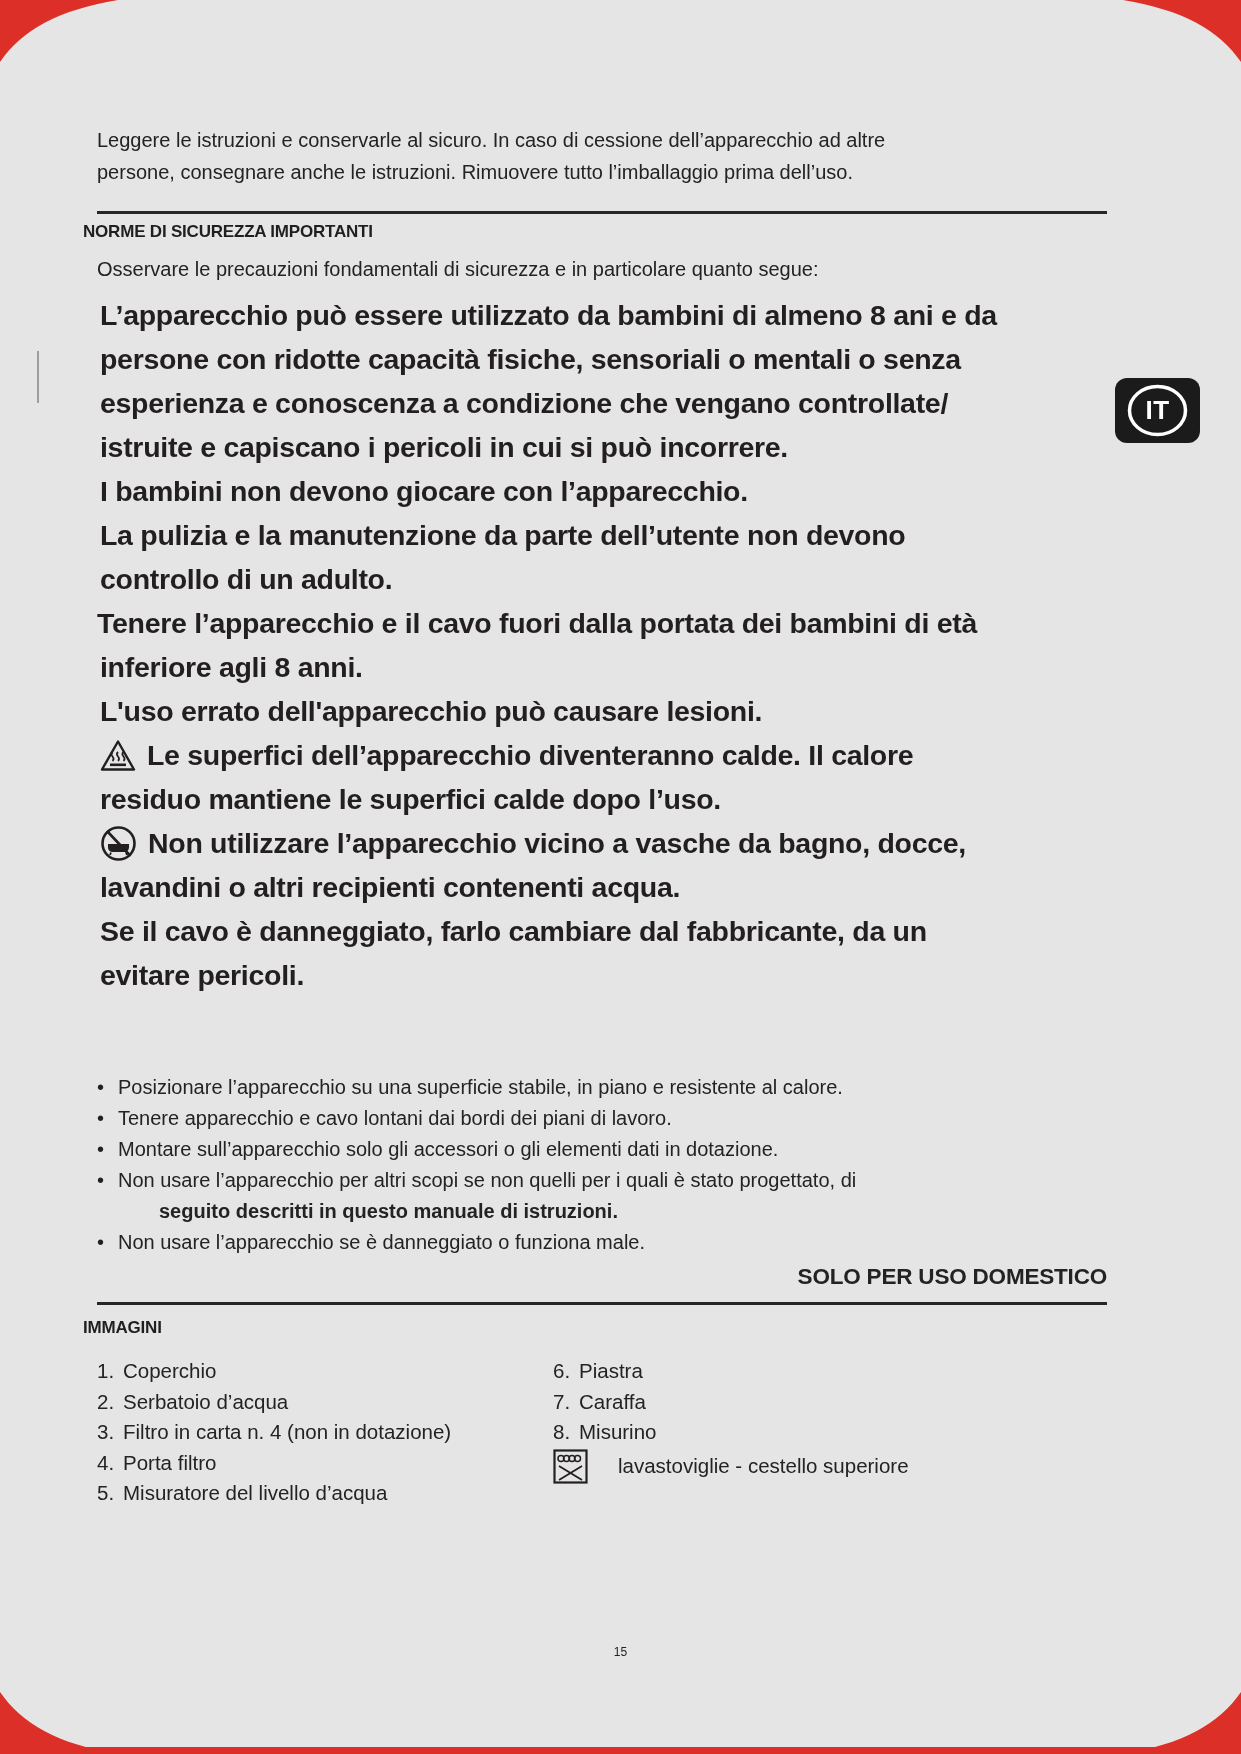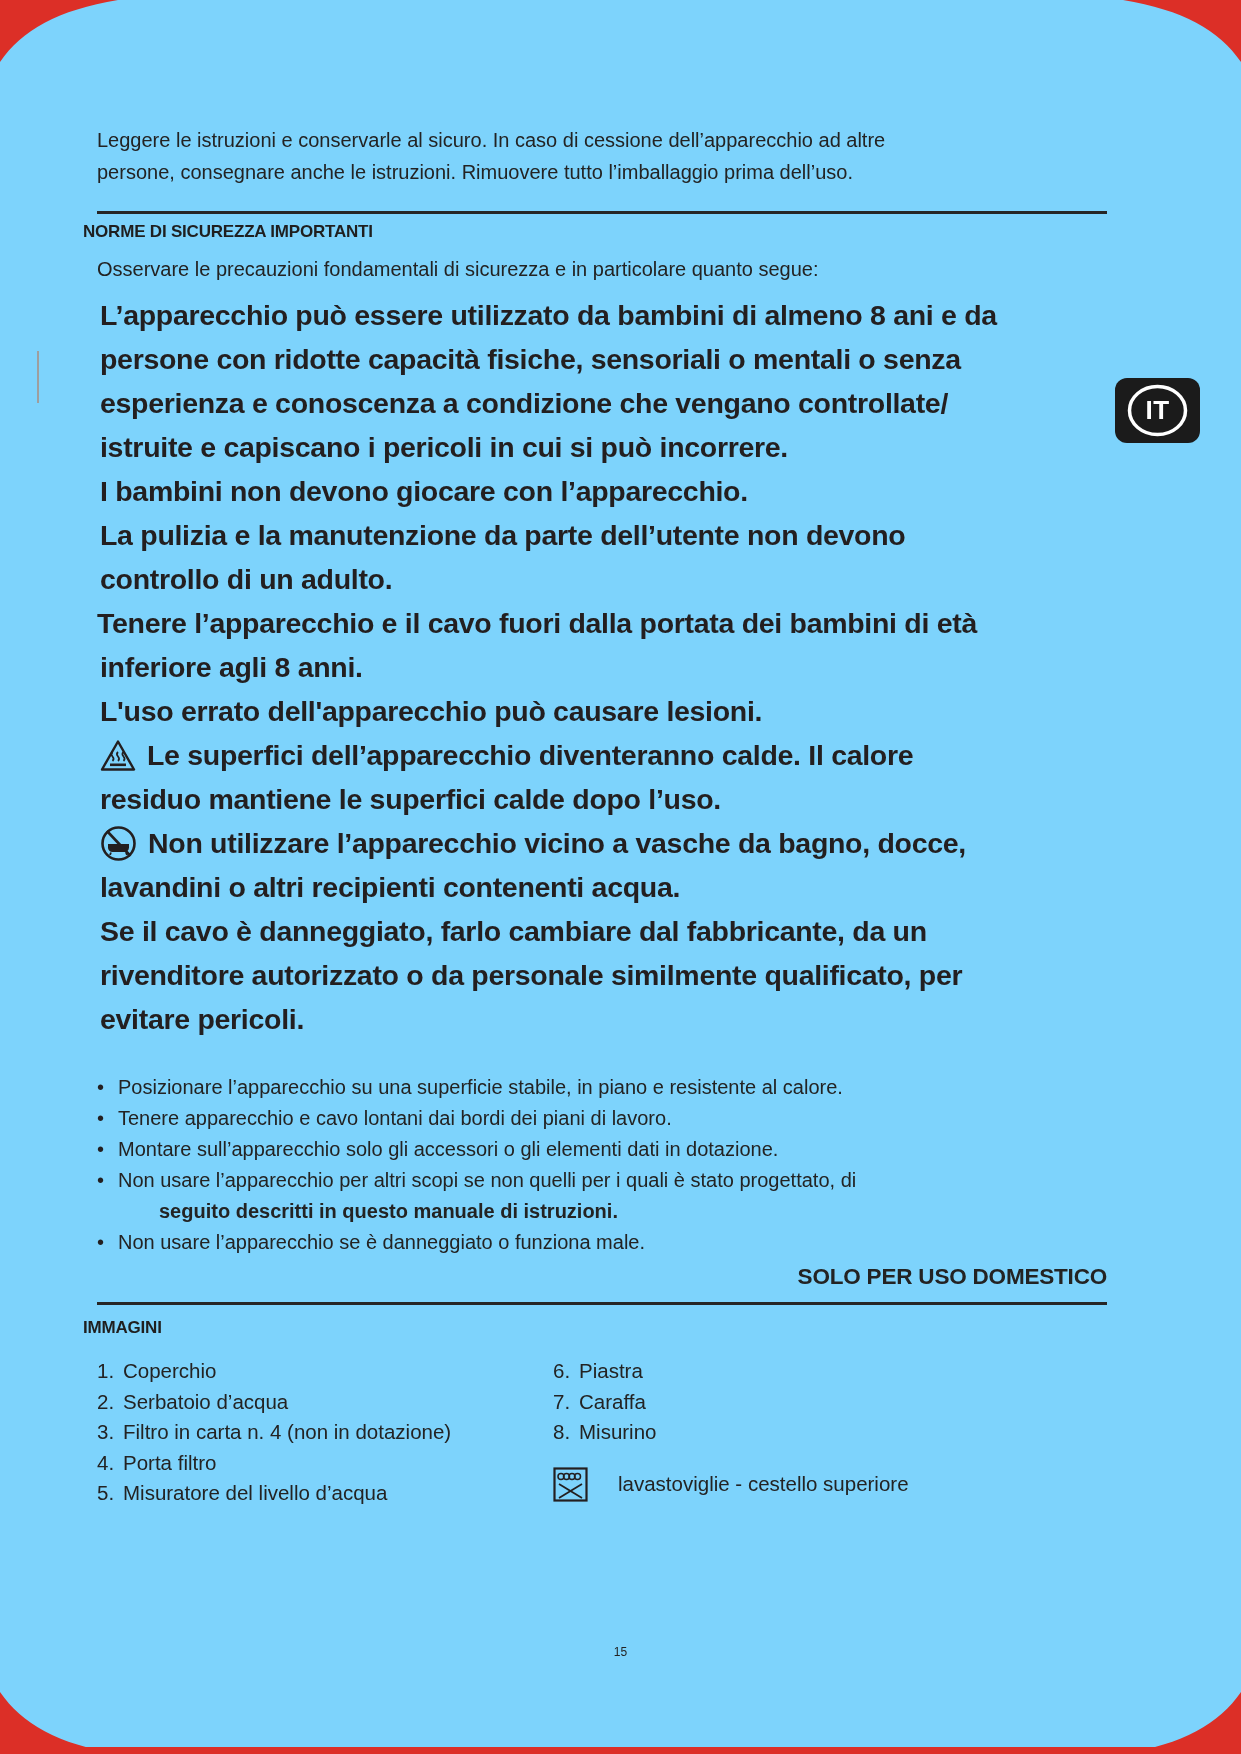--- a/index.html
+++ b/index.html
@@ -1,19 +1,19 @@
 <!DOCTYPE html>
 <html><head>
 <meta charset="utf-8">
 <style>
   html,body{margin:0;padding:0;background:#ffffff;}
   #page{
     position:relative;
     width:1241px;height:1754px;
-    background:#7dd3fc;
+    background:#e5e5e5;
     font-family:"Liberation Sans", sans-serif;
     color:#232323;
     overflow:hidden;
   }
   
   .corner{position:absolute;width:118px;height:62px;}
   .corner svg{display:block;width:118px;height:62px;}
   .c-tl{top:0;left:0;}
   .c-tr{top:0;right:0;transform:scaleX(-1);}
   .c-bl{bottom:0;left:0;transform:scaleY(-1);}
@@ -39,21 +39,21 @@
   .bullet-row{line-height:31px;white-space:nowrap;}
   .bullet-row .dot{display:inline-block;width:21px;color:#231f20;}
   .bullet-cont{line-height:31px;padding-left:62px;white-space:nowrap;font-weight:bold;}
   .domestic{margin-top:3px;text-align:right;font-weight:bold;font-size:22.5px;letter-spacing:-0.2px;line-height:31px;}
 
   .imglist{position:absolute;top:1356px;font-size:20.5px;}
   .imglist-left{left:97px;}
   .imglist-right{left:553px;}
   .imgrow{line-height:30.5px;white-space:nowrap;}
   .imgrow .num{display:inline-block;width:26px;}
-  .dw-row{display:flex;align-items:center;margin-top:19px;}
+  .dw-row{display:flex;align-items:center;margin-top:1px;}
   .dw-row svg{flex:0 0 auto;}
   .dw-row .lab{margin-left:30px;white-space:nowrap;}
 
   .it-badge{position:absolute;left:1115px;top:378px;width:85px;height:65px;background:#1b1b1b;border-radius:12px;}
   .it-badge svg{position:absolute;left:0;top:0;}
   .it-badge .txt{position:absolute;left:0;top:0;width:85px;height:65px;display:flex;align-items:center;justify-content:center;color:#ffffff;font-weight:bold;font-size:26px;letter-spacing:0.5px;}
 
   .pagenum{position:absolute;left:0;top:1645px;width:1241px;text-align:center;font-size:12px;}
 </style>
 </head>
@@ -131,21 +131,20 @@
           <path d="M8,19 h21 v3.5 a4.5,4.5 0 0 1 -4.5,4.5 h-12 a4.5,4.5 0 0 1 -4.5,-4.5 Z" fill="#231f20"></path>
           <line x1="11" y1="27.5" x2="10" y2="30" stroke="#231f20" stroke-width="1.8"></line>
           <line x1="26" y1="27.5" x2="27" y2="30" stroke="#231f20" stroke-width="1.8"></line>
           <line x1="7" y1="6" x2="30.5" y2="31" stroke="#231f20" stroke-width="2.6"></line>
         </svg>
       </span>
       <span>Non utilizzare l’apparecchio vicino a vasche da bagno, docce,</span>
     </div>
     <div class="bigline">lavandini o altri recipienti contenenti acqua.</div>
     <div class="bigline">Se il cavo è danneggiato, farlo cambiare dal fabbricante, da un</div>
-    <div class="bigline">rivenditore autorizzato o da personale similmente qualificato, per</div>
     <div class="bigline">evitare pericoli.</div>
   </div>
 
   <div class="bullets">
     <div class="bullet-row">
       <span class="dot">•</span><span>Posizionare l’apparecchio su una superficie stabile, in piano e resistente al calore.</span>
     </div>
     <div class="bullet-row">
       <span class="dot">•</span><span>Tenere apparecchio e cavo lontani dai bordi dei piani di lavoro.</span>
     </div>

